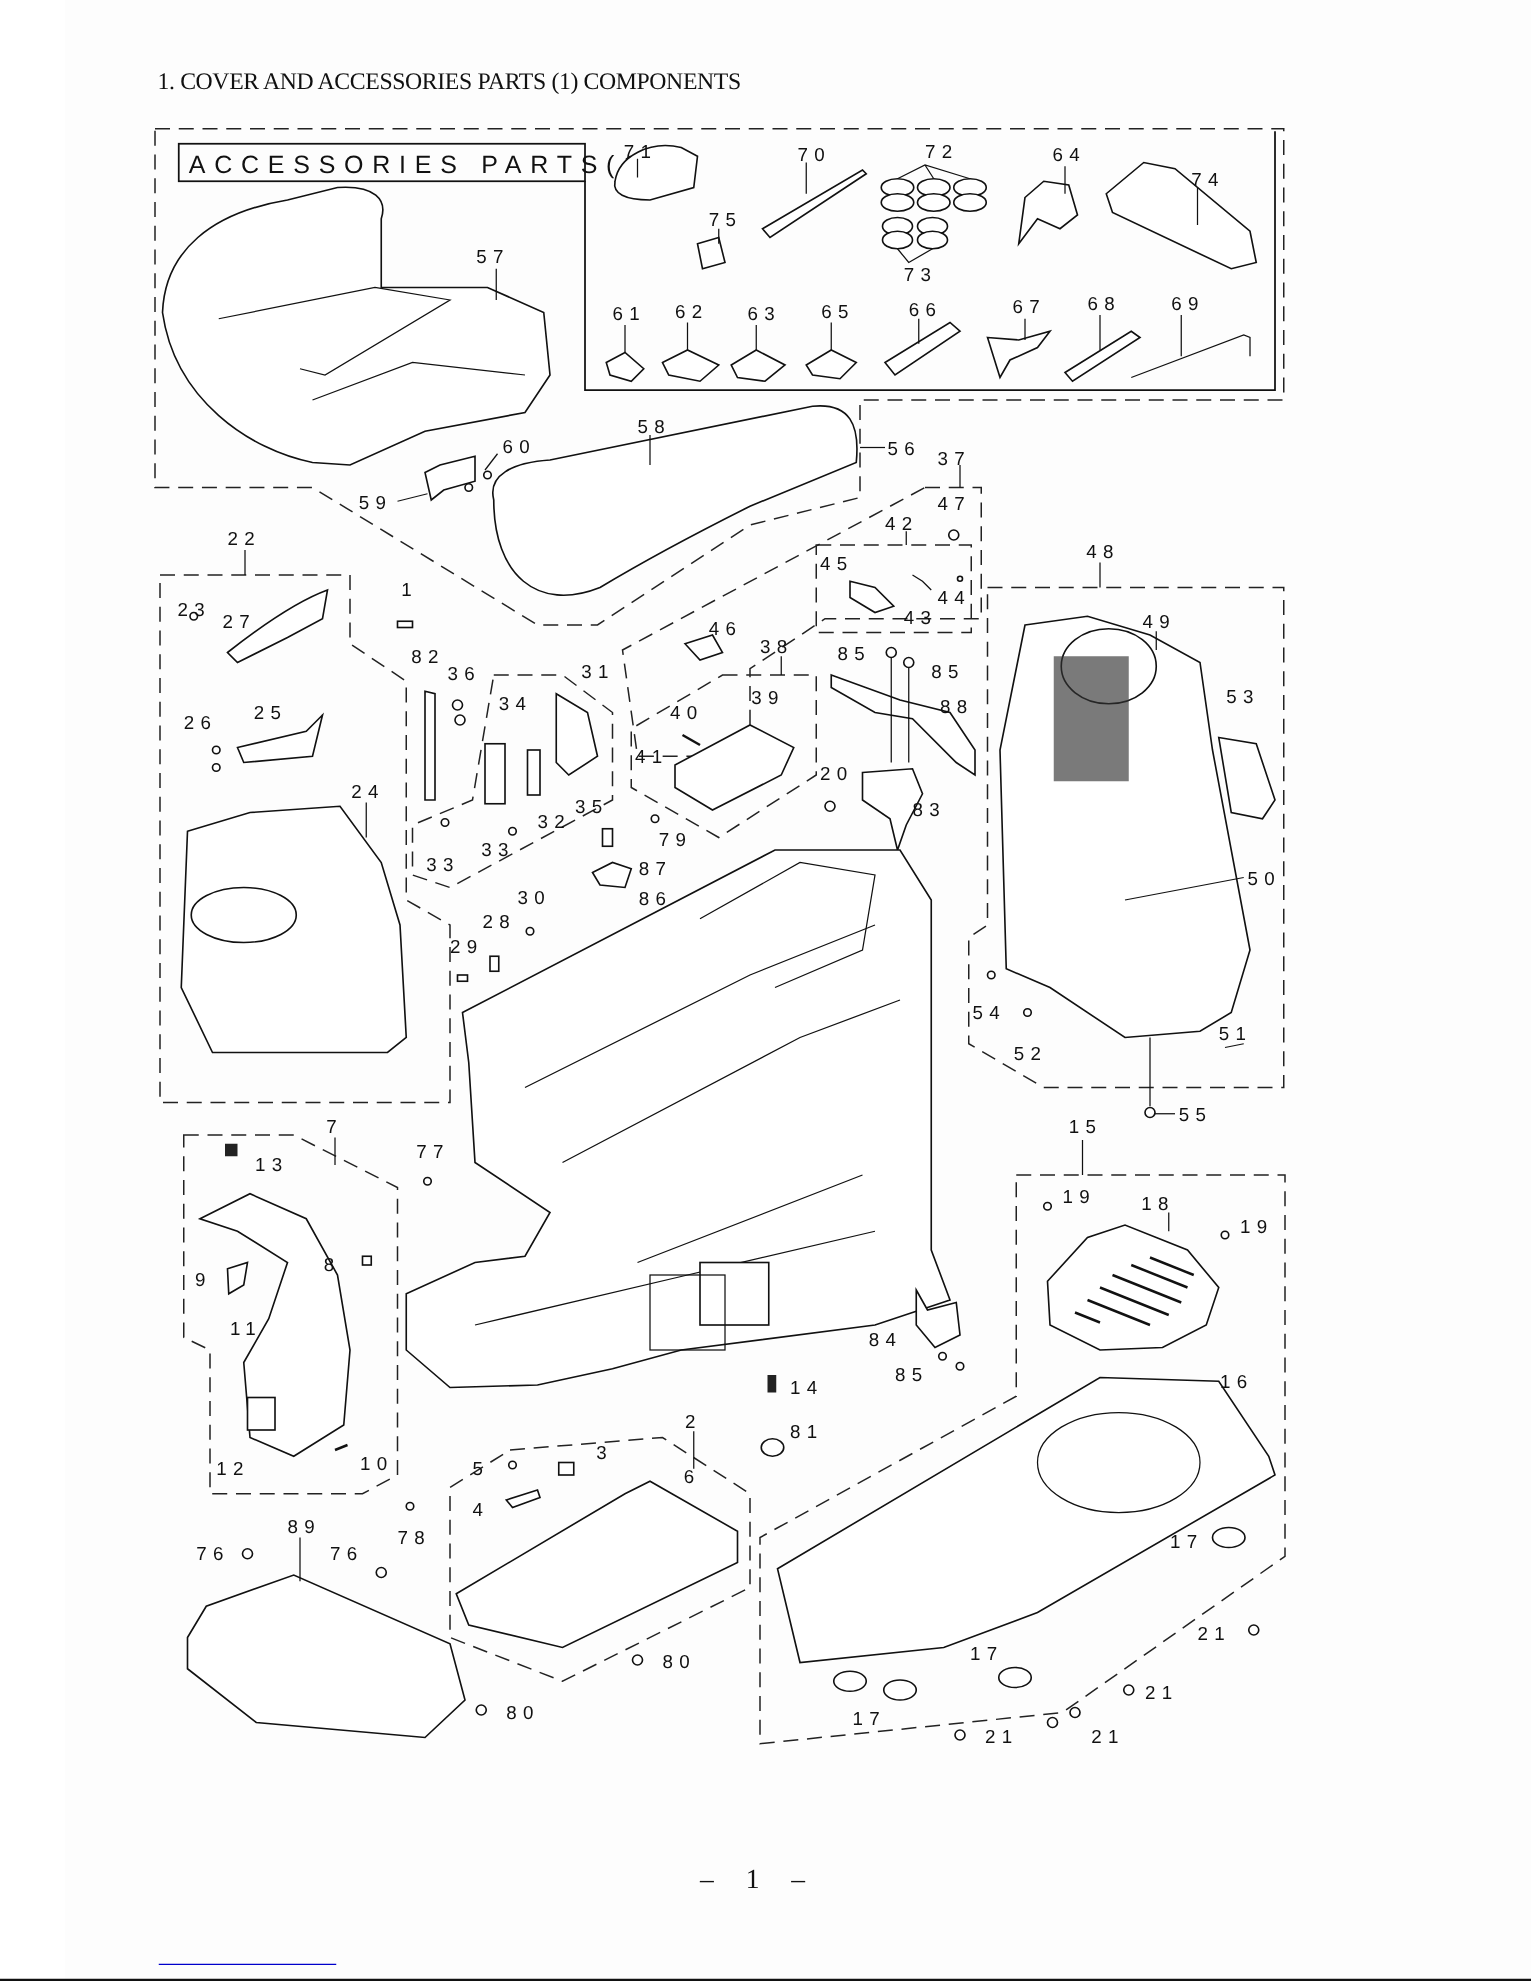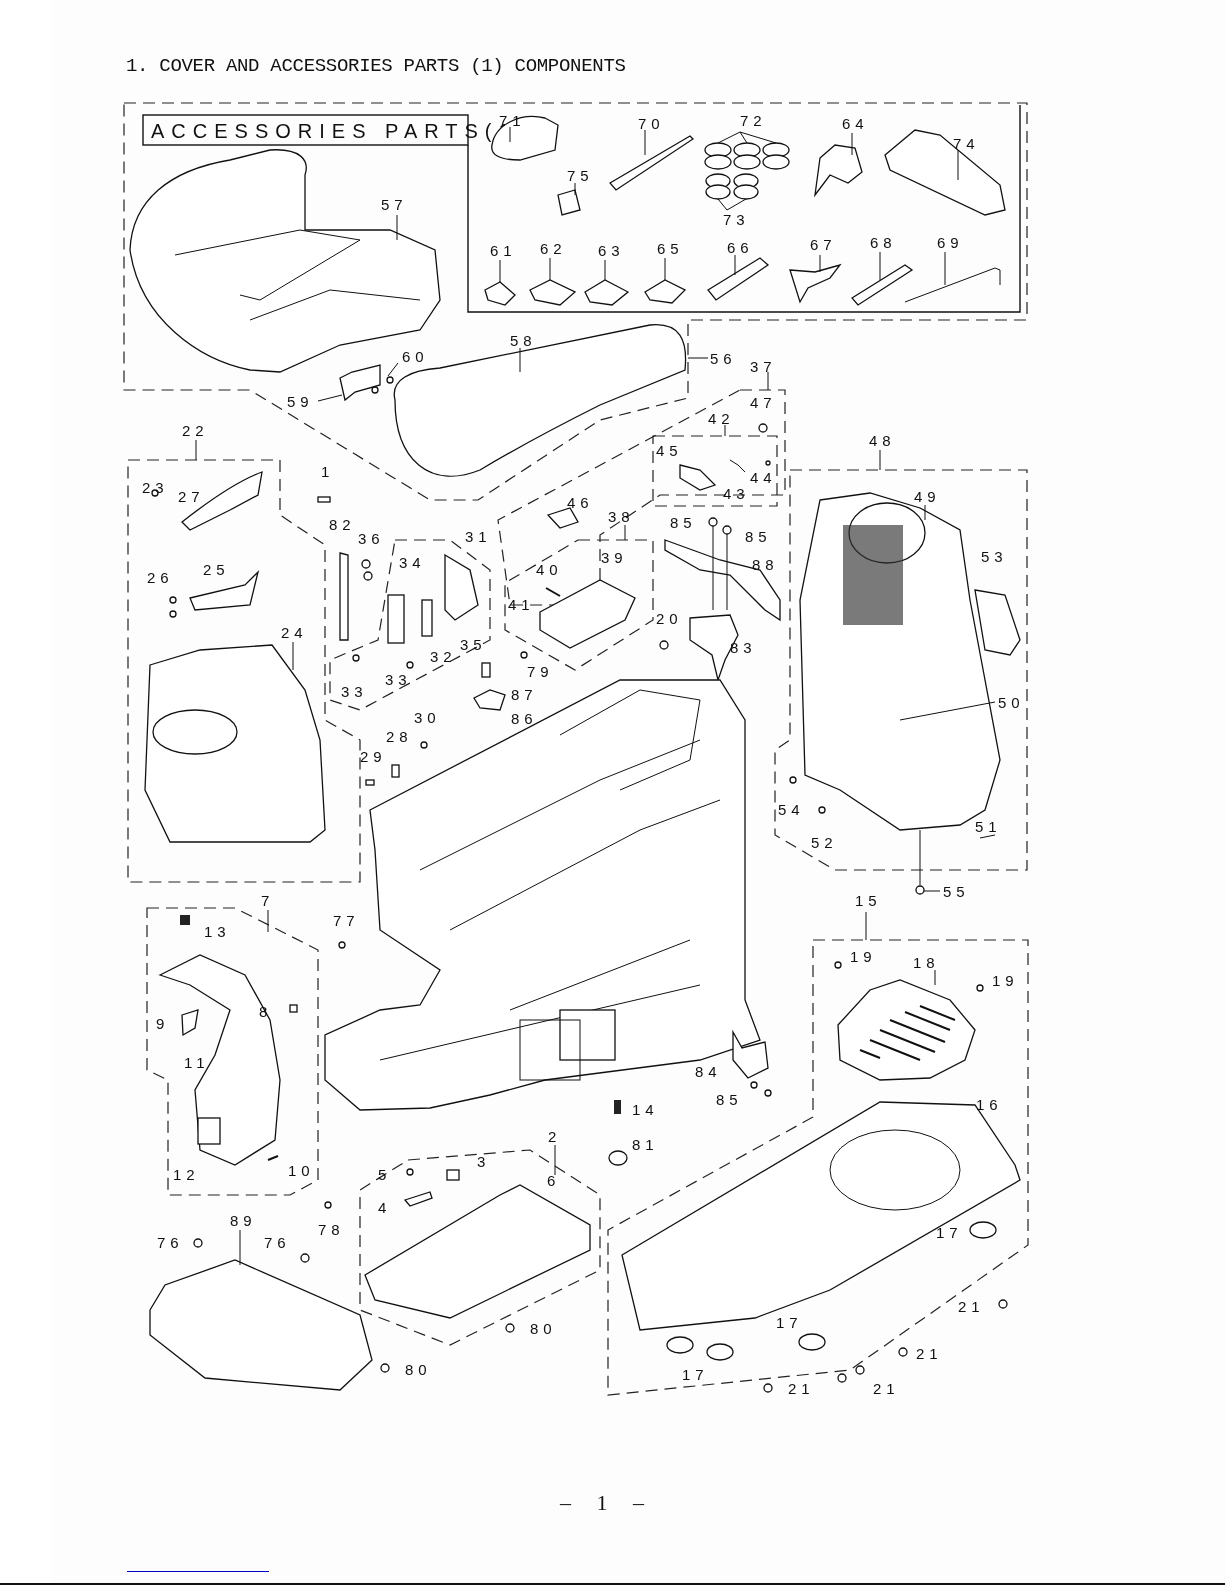--- a/index.html
+++ b/index.html
@@ -1,19 +1,19 @@
 <!DOCTYPE html>
 <html><head>
 <meta charset="utf-8">
 <style>
   html,body{margin:0;padding:0;background:#fff;}
   body{width:1225px;height:1585px;position:relative;overflow:hidden;font-family:"Liberation Serif",serif;}
   .left-strip{position:absolute;left:0;top:0;width:52px;height:1585px;background:#fff;}
   .page{position:absolute;left:52px;top:0;width:1173px;height:1585px;background:#fdfdfd;}
-  .heading{position:absolute;left:126px;top:55px;font-family:Liberation Mono, monospace;font-size:19px;color:#111;letter-spacing:-0.3px;}
+  .heading{position:absolute;left:126px;top:55px;font-family:Liberation Serif, serif;font-size:19px;color:#111;letter-spacing:-0.3px;}
   svg.diagram{position:absolute;left:0;top:0;}
   .lbl{font-family:"Liberation Sans",sans-serif;font-size:15px;fill:#111;letter-spacing:5px;}
   .acc-title{font-family:"Liberation Sans",sans-serif;font-size:20px;fill:#111;letter-spacing:7px;}
   .frame{fill:none;stroke:#222;stroke-width:1.2;stroke-dasharray:12 7;}
   .solid{fill:none;stroke:#111;stroke-width:1.4;}
   .part{fill:#fff;stroke:#111;stroke-width:1.3;}
   .leader{stroke:#111;stroke-width:1;fill:none;}
   .hatch{stroke:#111;stroke-width:2;}
   .page-number{position:absolute;left:560px;top:1490px;font-family:"Liberation Serif",serif;font-size:22px;color:#111;letter-spacing:10px;}
   .bottom-link{position:absolute;left:127px;top:1571px;width:142px;height:1px;background:#0000cc;}

